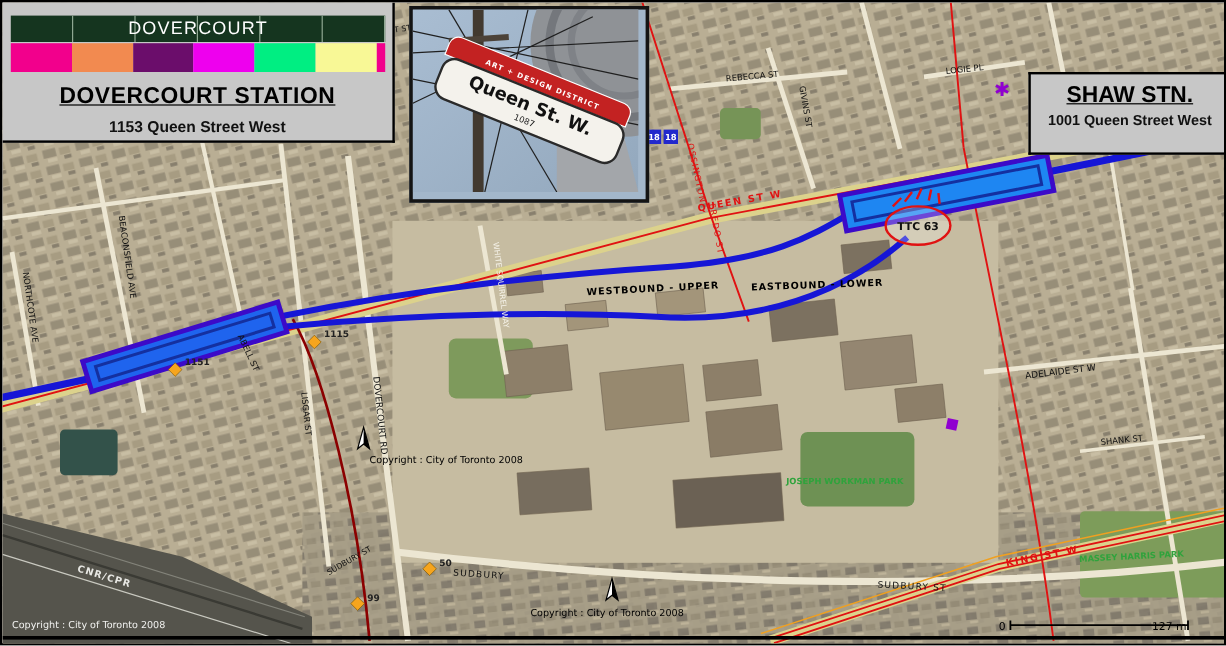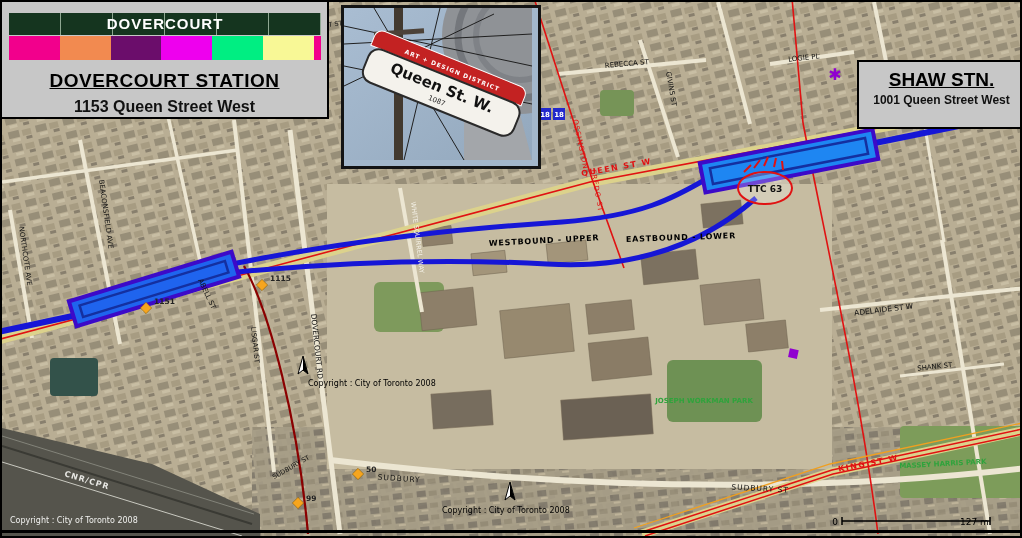--- a/index.html
+++ b/index.html
@@ -8,27 +8,27 @@
          font-family:"Liberation Sans",sans-serif;}
   .stage svg text{font-family:"DejaVu Sans",sans-serif;}
   .map-svg{position:absolute;left:0;top:0;}
   
   .legend-panel{position:absolute;left:0;top:0;width:327px;height:117px;background:#c7c7c7;
                 border-right:2px solid #000;border-bottom:2px solid #000;box-sizing:border-box;z-index:5;}
   .legend-bar{position:absolute;left:7px;top:11px;width:312px;height:22px;background:#15351f;display:flex;}
   .legend-bar .seg{flex:1;border-right:1px solid #8fa892;box-sizing:border-box;}
   .legend-bar .seg:last-child{border-right:none;}
   .legend-bar-title{position:absolute;left:0;top:0;width:100%;height:22px;line-height:22px;text-align:center;
-                    color:#fff;font-weight:bold;font-size:15px;letter-spacing:1px;}
+                    color:#fff;font-weight:normal;font-size:15px;letter-spacing:1px;}
   .legend-swatches{position:absolute;left:7px;top:34px;width:312px;height:24px;display:flex;}
   .legend-swatches .sw{flex:1;}
   .legend-swatches .sw-sliver{flex:0 0 7px;}
   .legend-title{position:absolute;left:0;top:68px;width:100%;text-align:center;font-weight:bold;font-size:19px;
                 color:#000;text-decoration:underline;letter-spacing:.5px;}
-  .legend-sub{position:absolute;left:0;top:96px;width:100%;text-align:center;font-weight:bold;font-size:16px;color:#111;}
+  .legend-sub{position:absolute;left:0;top:96px;width:100%;text-align:center;font-weight:bold;font-size:13px;color:#111;}
   
   .shaw-panel{position:absolute;left:855px;top:58px;width:167px;height:69px;background:#c7c7c7;
               border:2px solid #000;border-right:none;box-sizing:border-box;z-index:5;}
   .shaw-title{margin-top:7px;text-align:center;font-weight:bold;font-size:19px;color:#000;text-decoration:underline;}
   .shaw-sub{text-align:center;font-weight:bold;font-size:12px;color:#111;margin-top:2px;}
   
   .inset{position:absolute;left:339px;top:3px;width:194px;height:158px;border:3px solid #141414;
          background:#a3b7cb;z-index:6;}
 </style>
 </head>

